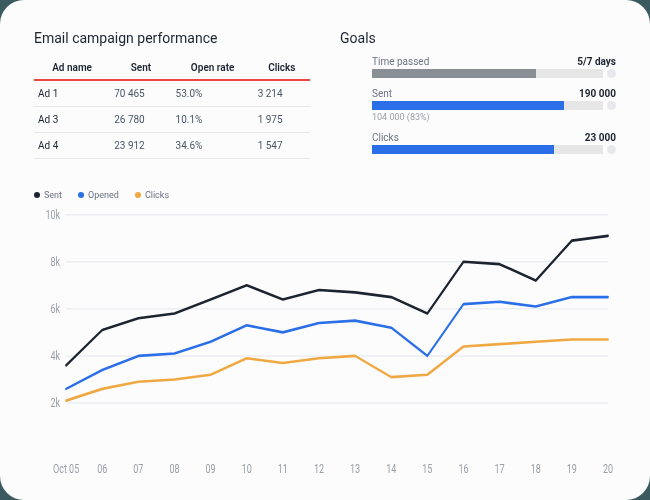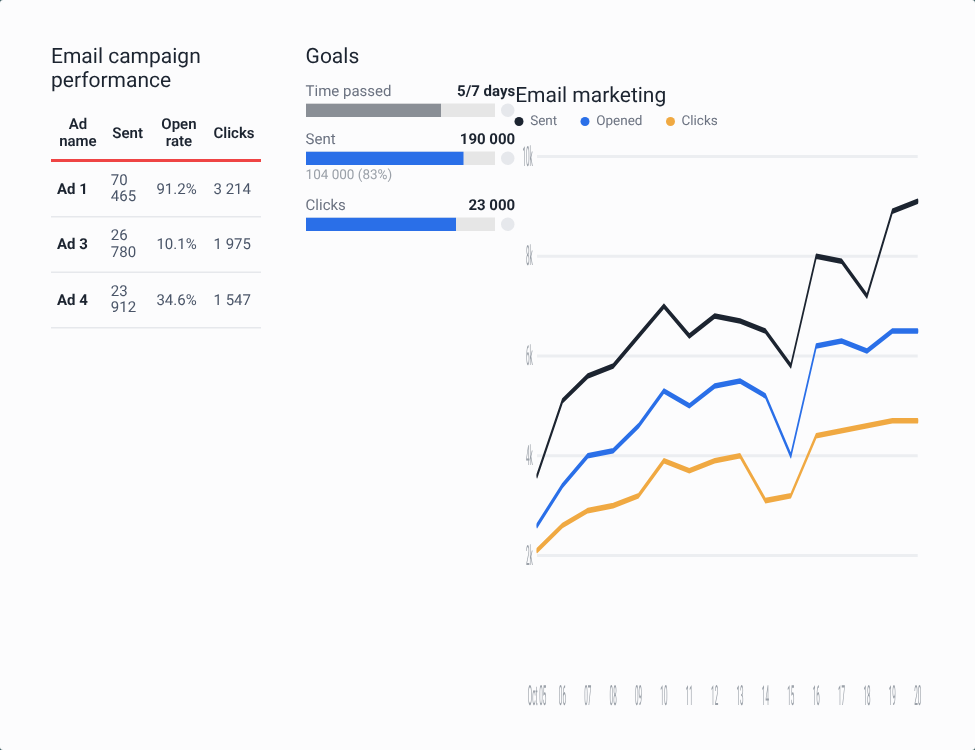--- a/index.html
+++ b/index.html
@@ -5,26 +5,26 @@
   * { box-sizing: border-box; margin: 0; padding: 0; }
   body {
     font-family: -apple-system, BlinkMacSystemFont, "Segoe UI", Roboto, sans-serif;
     background: #3a5a5f;
     width: 650px;
     height: 500px;
     overflow: hidden;
   }
   .app {
     background: #fcfcfd;
-    border-radius: 2px;
+    border-radius: 24px;
     width: 650px;
     height: 500px;
     padding: 30px 34px 18px 34px;
     display: flex;
-    flex-direction: row;
+    flex-direction: column;
   }
   .top-row {
     display: flex;
     gap: 30px;
   }
   .panel { flex: 1; }
   .panel-title {
     font-size: 14px;
     font-weight: 400;
     color: #1c2430;
@@ -42,26 +42,27 @@
     color: #1c2430;
     padding: 6px 4px;
     border-bottom: 2px solid #ef4444;
   }
   table.perf td {
     padding: 7px 4px;
     color: #4a5568;
     border-bottom: 1px solid #e6e8ec;
   }
   table.perf td:first-child {
-    font-weight: 700;
+    font-weight: 400;
     color: #1c2430;
   }
   
   .goal {
     margin-bottom: 10px;
+    margin-left: 32px;
   }
   .goal-head {
     display: flex;
     justify-content: space-between;
     font-size: 10px;
     color: #1c2430;
     margin-bottom: 2px;
   }
   .goal-head .label { color: #6b7280 }
   .goal-head .value { font-weight: 700; }
@@ -138,21 +139,21 @@
             <th>Ad name</th>
             <th>Sent</th>
             <th>Open rate</th>
             <th>Clicks</th>
           </tr>
         </thead>
         <tbody id="table-body">
             <tr>
               <td>Ad 1</td>
               <td>70 465</td>
-              <td>91.2%</td>
+              <td>53.0%</td>
               <td>3 214</td>
             </tr>
             <tr>
               <td>Ad 3</td>
               <td>26 780</td>
               <td>10.1%</td>
               <td>1 975</td>
             </tr>
             <tr>
               <td>Ad 4</td>
@@ -203,21 +204,20 @@
               </div>
               <div class="goal-knob"></div>
             </div>
           </div>
         </div>
     </div>
 
   </div>
 
   <div class="chart-panel">
-    <div class="chart-title">Email marketing</div>
     <div class="legend" id="legend">
         <div class="legend-item">
           <span class="legend-dot" style="background:#1c2430"></span>
           <span>Sent</span>
         </div>
         <div class="legend-item">
           <span class="legend-dot" style="background:#2a6fe8"></span>
           <span>Opened</span>
         </div>
         <div class="legend-item">

